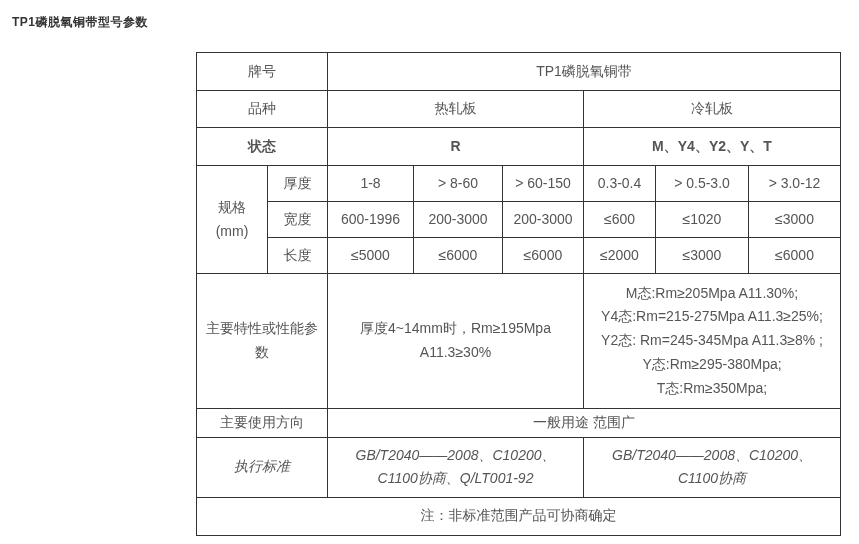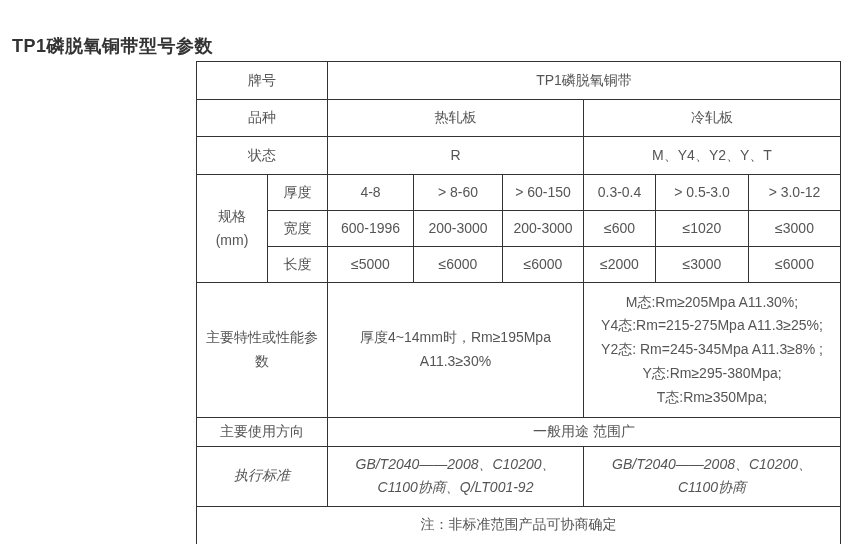--- a/index.html
+++ b/index.html
@@ -9,51 +9,51 @@
   }
   body {
     width: 859px;
     height: 544px;
     position: relative;
     font-family: "Liberation Sans", "DejaVu Sans", sans-serif;
   }
   .page-title {
     position: absolute;
     left: 12px;
-    top: 22px;
-    font-size: 18px;
+    top: 6px;
+    font-size: 12px;
     font-weight: bold;
     color: #333333;
     letter-spacing: 0.5px;
     text-align: right;
   }
   .spec-table-wrap {
     position: absolute;
     left: 196px;
-    top: 61px;
+    top: 52px;
   }
   table.spec-table {
     border-collapse: collapse;
     table-layout: fixed;
     width: 644px;
     font-size: 14px;
     color: #555555;
   }
   table.spec-table td {
     border: 1px solid #333333;
     text-align: center;
     vertical-align: middle;
     padding: 2px 6px;
     line-height: 1.7;
     white-space: pre-line;
     overflow: hidden;
   }
   tr.r-brand   { height: 38px; }
   tr.r-variety { height: 37px; }
-  tr.r-state   { height: 38px; }
+  tr.r-state   { height: 38px; font-weight: bold; }
   tr.r-spec    { height: 36px; }
   tr.r-perf    { height: 135px; }
   tr.r-use     { height: 24px; }
   tr.r-std     { height: 60px; font-style: italic; }
   tr.r-note    { height: 38px; }
   td.note-cell { text-align: left; }
 </style>
 </head>
 <body>
 
@@ -83,21 +83,21 @@
       </tr>
       <tr class="r-state">
         <td colspan="2">状态</td>
         <td colspan="3">R</td>
         <td colspan="3">M、Y4、Y2、Y、T</td>
       </tr>
       <tr class="r-spec">
         <td rowspan="3">规格
 (mm)</td>
         <td>厚度</td>
-        <td>4-8</td>
+        <td>1-8</td>
         <td>&gt; 8-60</td>
         <td>&gt; 60-150</td>
         <td>0.3-0.4</td>
         <td>&gt; 0.5-3.0</td>
         <td>&gt; 3.0-12</td>
       </tr>
       <tr class="r-spec">
         <td>宽度</td>
         <td>600-1996</td>
         <td>200-3000</td>

